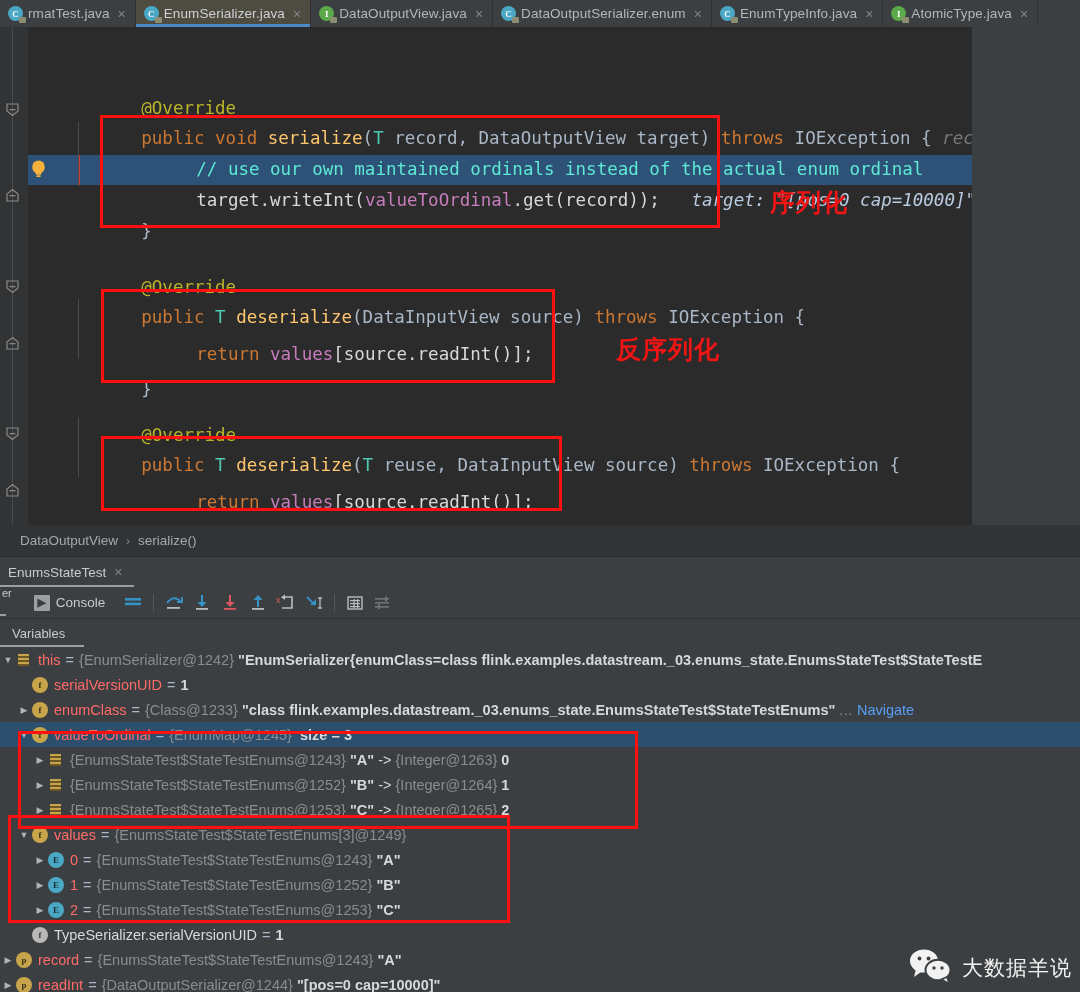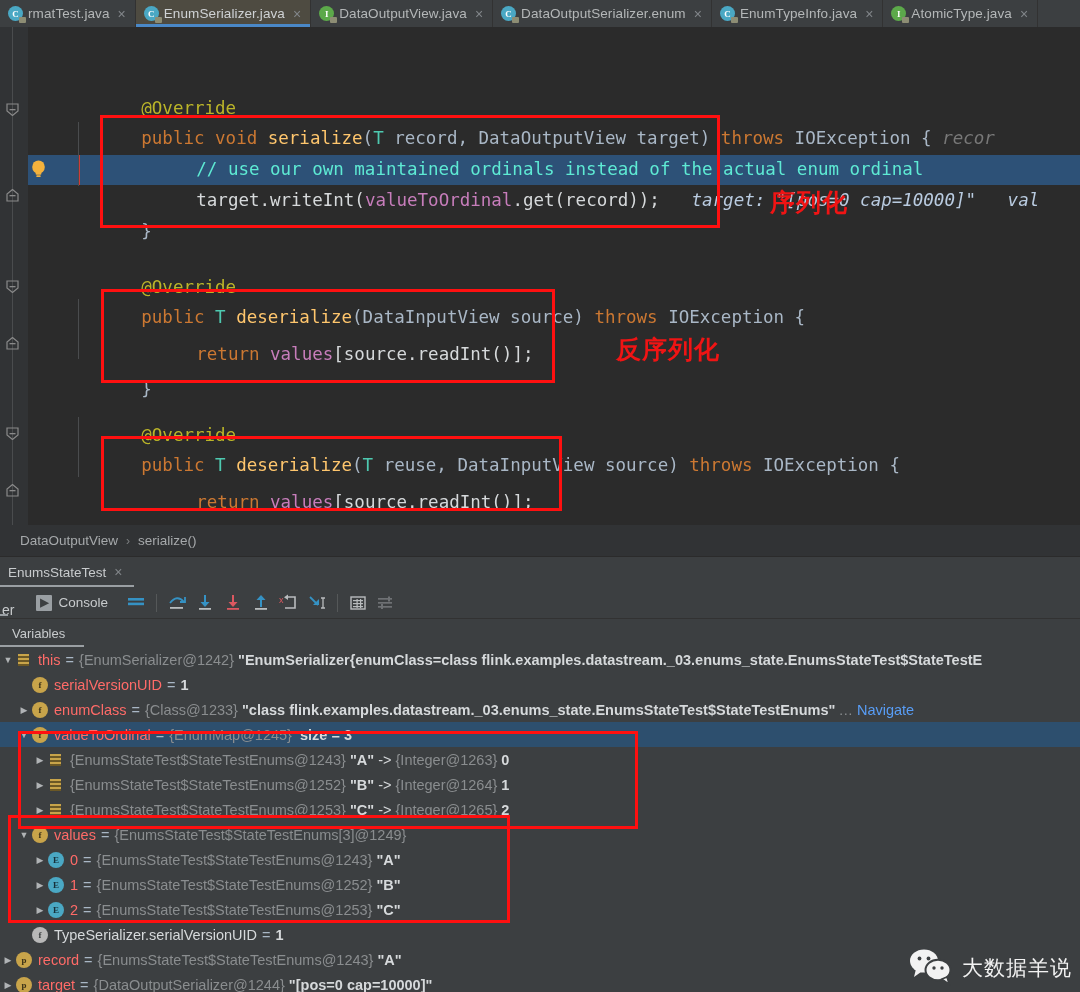--- a/index.html
+++ b/index.html
@@ -46,21 +46,21 @@
   .ficon.c { background: #4aa8c4; }
   .ficon.i { background: #5ca94a; }
   .ficon::after {
     content: ""; position: absolute; right: -3px; bottom: -2px;
     width: 7px; height: 6px; background: #8d8d74;
     border-radius: 1px;
   }
 
   
   .editor {
-    position: absolute; top: 27px; left: 0; width: 1080px; height: 498px;
+    position: absolute; top: 27px; left: 0; width: 972px; height: 498px;
     background: #2b2b2b; overflow: hidden;
   }
   .gutter {
     position: absolute; top: 0; left: 0; width: 28px; height: 100%;
     background: #313335;
   }
   .gutter-line {
     position: absolute; left: 0; top: 0; bottom: 0; width: 1px;
     background: #4a4c4e; left: 12px;
   }
@@ -136,22 +136,22 @@
   }
   .runtab .tabclose { color: #82868a; font-size: 14px; }
 
   
   .debugbar {
     position: absolute; top: 587px; left: 0; width: 1080px; height: 32px;
     background: #3c3f41; display: flex; align-items: center;
     border-bottom: 1px solid #323232;
   }
   .dbg-left {
-    color: #c8cbcd; font-size: 14px; padding-left: 2px;
-    position: relative; height: 100%; display: flex; align-items: flex-end;
+    color: #c8cbcd; font-size: 11px; padding-left: 2px;
+    position: relative; height: 100%; display: flex; align-items: flex-start;
   }
   .dbg-left::after {
     content:""; position:absolute; left:0; right:6px; bottom:2px; height:2px; background:#9a9fa3;
   }
   .dbg-console {
     display: flex; align-items: center; gap: 6px;
     color: #c8cbcd; font-size: 13.5px; margin-left: 22px;
   }
   .consoleglyph {
     width: 16px; height: 16px; background: #9a9fa3; color: #3c3f41;
@@ -649,21 +649,21 @@
       <span class="vname">record</span>
       <span class="veq">=</span>
       <span class="vref">{EnumsStateTest$StateTestEnums@1243}</span>
       <span>&nbsp;</span>
       <span class="vstr">"A"</span>
     </div>
 
     <div class="varrow">
       <span class="twisty">▶</span>
       <span class="vicon p">p</span>
-      <span class="vname">target</span>
+      <span class="vname">readInt</span>
       <span class="veq">=</span>
       <span class="vref">{DataOutputSerializer@1244}</span>
       <span>&nbsp;</span>
       <span class="vstr">"[pos=0 cap=10000]"</span>
     </div>
 
     <div class="watermark">
       <span>
         <svg width="44" height="40" viewBox="0 0 44 40">
           <ellipse cx="16" cy="15" rx="14" ry="11.5" fill="#f2f2f2"></ellipse>

